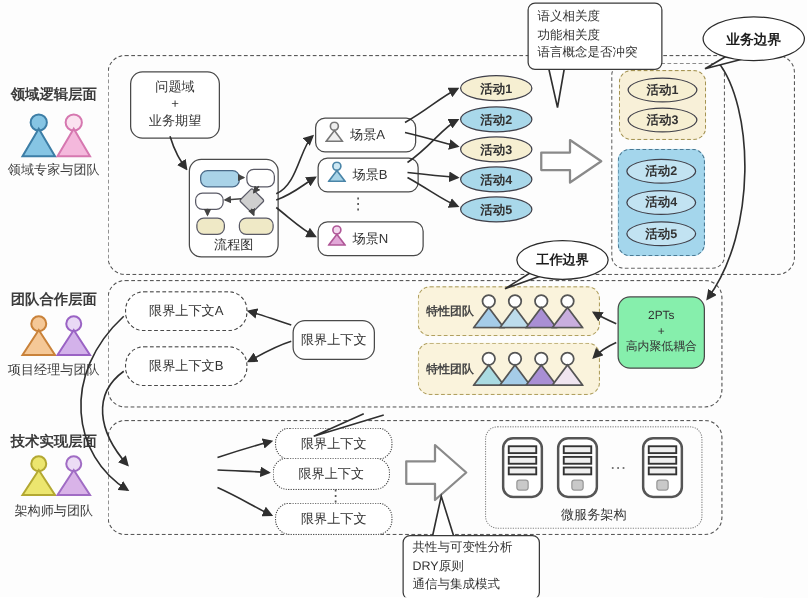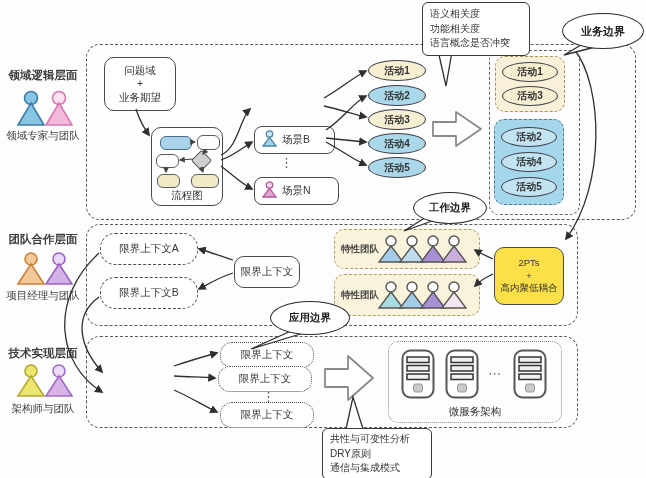--- a/index.html
+++ b/index.html
@@ -93,20 +93,27 @@
         <path d="M39,14 L43,14" marker-end="url(#ah2)"></path>
         <path d="M55,21 L51,26" marker-end="url(#ah2)"></path>
         <path d="M41,31 L28,32" marker-end="url(#ah2)"></path>
         <path d="M14,39 L14,44" marker-end="url(#ah2)"></path>
         <path d="M49,39 L51,44" marker-end="url(#ah2)"></path>
       </g>
     </svg>
     <div style="position:absolute;bottom:2px;left:0;width:100%;font-size:10.5px;">流程图</div>
   </div>
 
+  <div class="box scene" style="left:252px;top:94px;width:72px;height:26px;">
+    <span><svg width="15" height="17" viewBox="0 0 15 17">
+          <circle cx="7.5" cy="4" r="3.2" fill="#efefef" stroke="#777" stroke-width="1.3"></circle>
+          <path d="M7.5,7.4 L14,16 L1,16 Z" fill="#efefef" stroke="#777" stroke-width="1.3"></path>
+        </svg></span>
+    <span class="slab">场景A</span>
+  </div>
   <div class="box scene" style="left:254px;top:126px;width:72px;height:26px;">
     <span><svg width="15" height="17" viewBox="0 0 15 17">
           <circle cx="7.5" cy="4" r="3.2" fill="#cde8f4" stroke="#4a85a8" stroke-width="1.3"></circle>
           <path d="M7.5,7.4 L14,16 L1,16 Z" fill="#a8d4e8" stroke="#4a85a8" stroke-width="1.3"></path>
         </svg></span>
     <span class="slab">场景B</span>
   </div>
   <div class="dots" style="left:280px;top:156px;">⋮</div>
   <div class="box scene" style="left:254px;top:177px;width:76px;height:26px;">
     <span><svg width="15" height="17" viewBox="0 0 15 17">
@@ -173,21 +180,21 @@
           <circle cx="13" cy="6" r="5" fill="#fff" stroke="#555" stroke-width="1.4"></circle>
           <path d="M13,11 L25,27 L1,27 Z" fill="#a98fd4" stroke="#555" stroke-width="1.4"></path>
         </svg>
       <svg width="26" height="28" viewBox="0 0 26 28">
           <circle cx="13" cy="6" r="5" fill="#fff" stroke="#555" stroke-width="1.4"></circle>
           <path d="M13,11 L25,27 L1,27 Z" fill="#f0e5f0" stroke="#555" stroke-width="1.4"></path>
         </svg>
     </span>
   </div>
 
-  <div class="box ml" style="left:494px;top:247px;width:68px;height:56px;background:#fde047;font-size:9.5px;line-height:1.3;">2PTs
+  <div class="box ml" style="left:494px;top:237px;width:68px;height:56px;background:#86efac;font-size:9.5px;line-height:1.3;">2PTs
 +
 高内聚低耦合</div>
 
 
   <div class="box dotted" style="left:220px;top:342px;width:92px;height:24px;border-radius:12px;font-size:10.5px;">限界上下文</div>
   <div class="box dotted" style="left:218px;top:366px;width:92px;height:24px;border-radius:12px;font-size:10.5px;">限界上下文</div>
   <div class="dots" style="left:262px;top:390px;">⋮</div>
   <div class="box dotted" style="left:220px;top:402px;width:92px;height:24px;border-radius:12px;font-size:10.5px;">限界上下文</div>
 
   <div class="box dotted" style="left:388px;top:341px;width:172px;height:80px;border-color:#888;background:#fdfdfd;">
@@ -217,21 +224,20 @@
           <rect x="6" y="16.5" width="22" height="5.5" fill="#f0f0f0" stroke="#333" stroke-width="1.5"></rect>
           <rect x="6" y="25" width="22" height="5.5" fill="#f0f0f0" stroke="#333" stroke-width="1.5"></rect>
           <rect x="12.5" y="35" width="9" height="8" rx="2" fill="#c9c9c9" stroke="#999" stroke-width="1"></rect>
         </svg>
     </div>
     <div style="position:absolute;bottom:3px;left:0;width:100%;font-size:10.5px;text-align:center;">微服务架构</div>
   </div>
 
   <div class="bubble" style="left:562px;top:13px;width:80px;height:34px;font-size:11px;">业务边界</div>
   <div class="bubble" style="left:413px;top:192px;width:72px;height:30px;font-size:10.5px;">工作边界</div>
-  <div class="bubble" style="left:270px;top:301px;width:78px;height:32px;font-size:10.5px;">应用边界</div>
 
   <div class="callout ml" style="left:422px;top:2px;width:92px;height:46px;font-size:10px;">语义相关度
 功能相关度
 语言概念是否冲突</div>
   <div class="callout ml" style="left:322px;top:428px;width:94px;height:44px;font-size:10px;">共性与可变性分析
 DRY原则
 通信与集成模式</div>
 
   <svg id="conn" width="646" height="478" viewBox="0 0 646 478">
     <defs>

